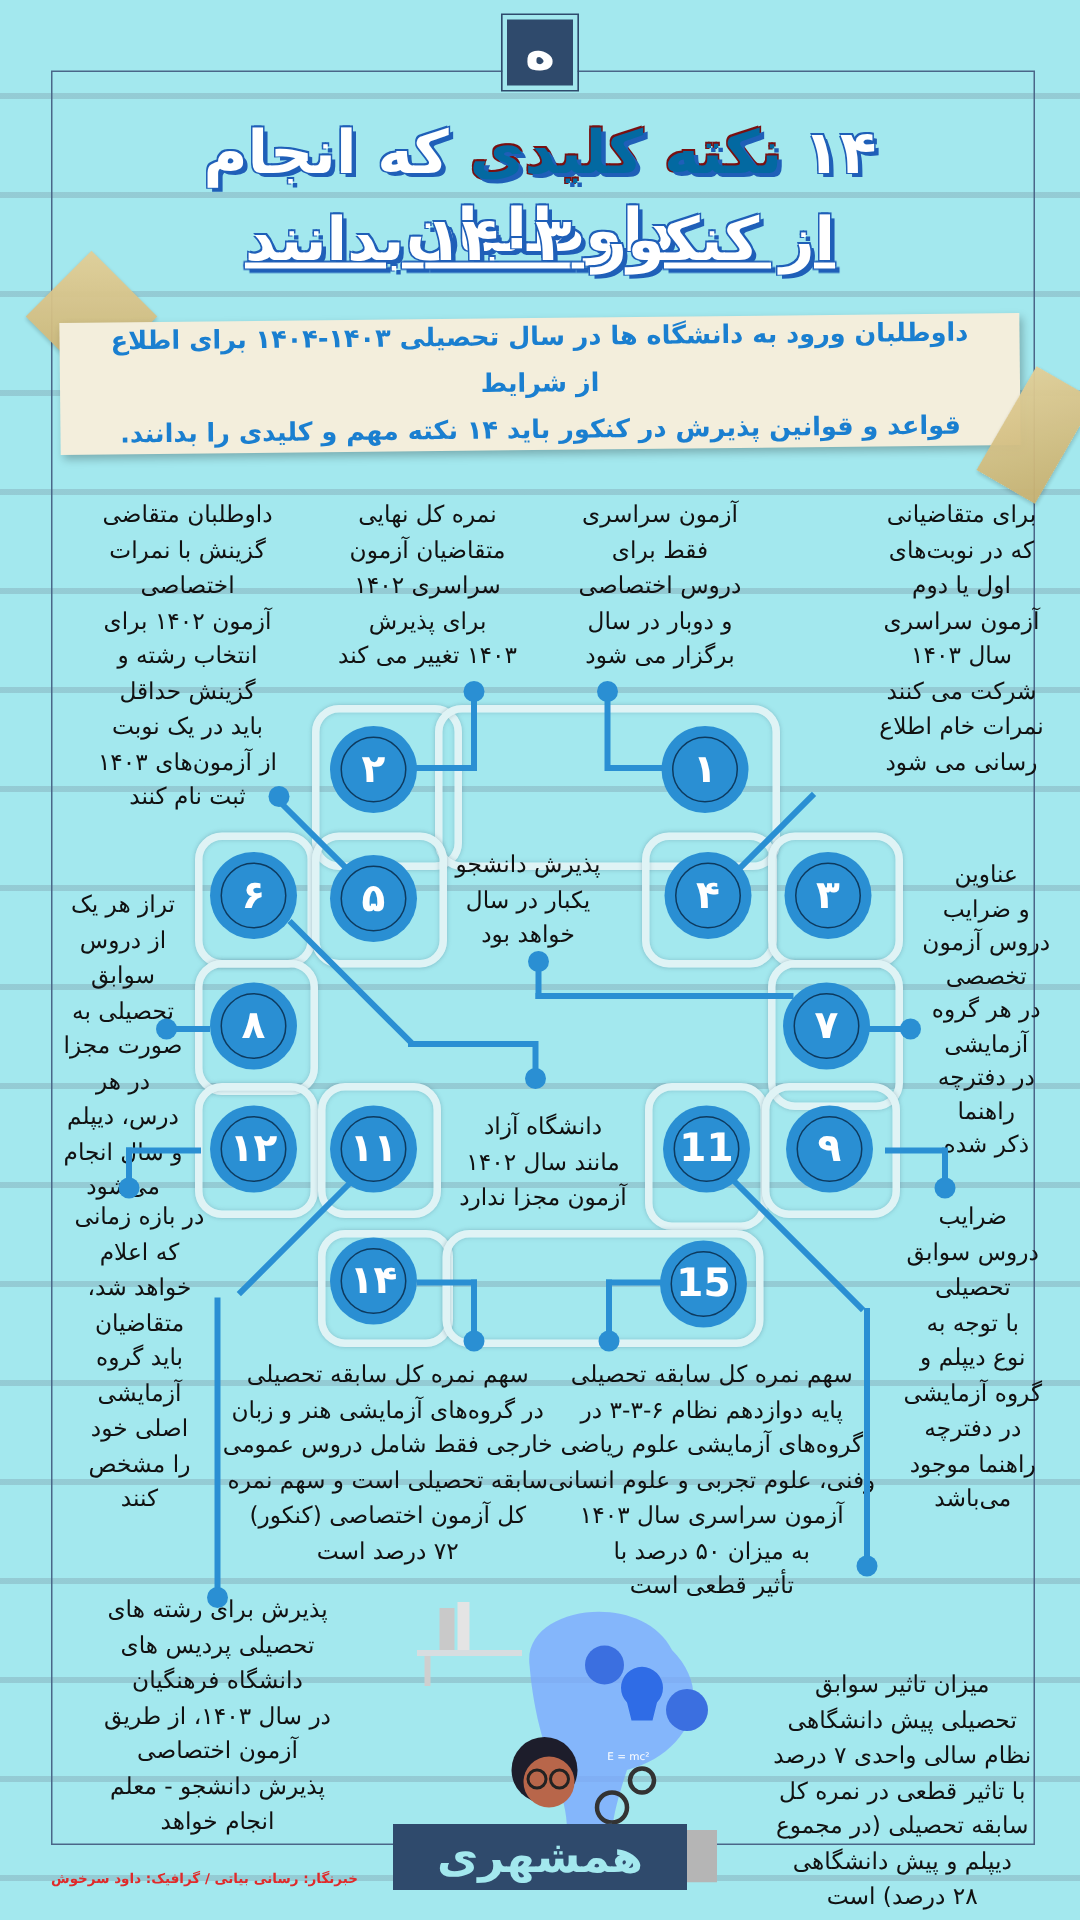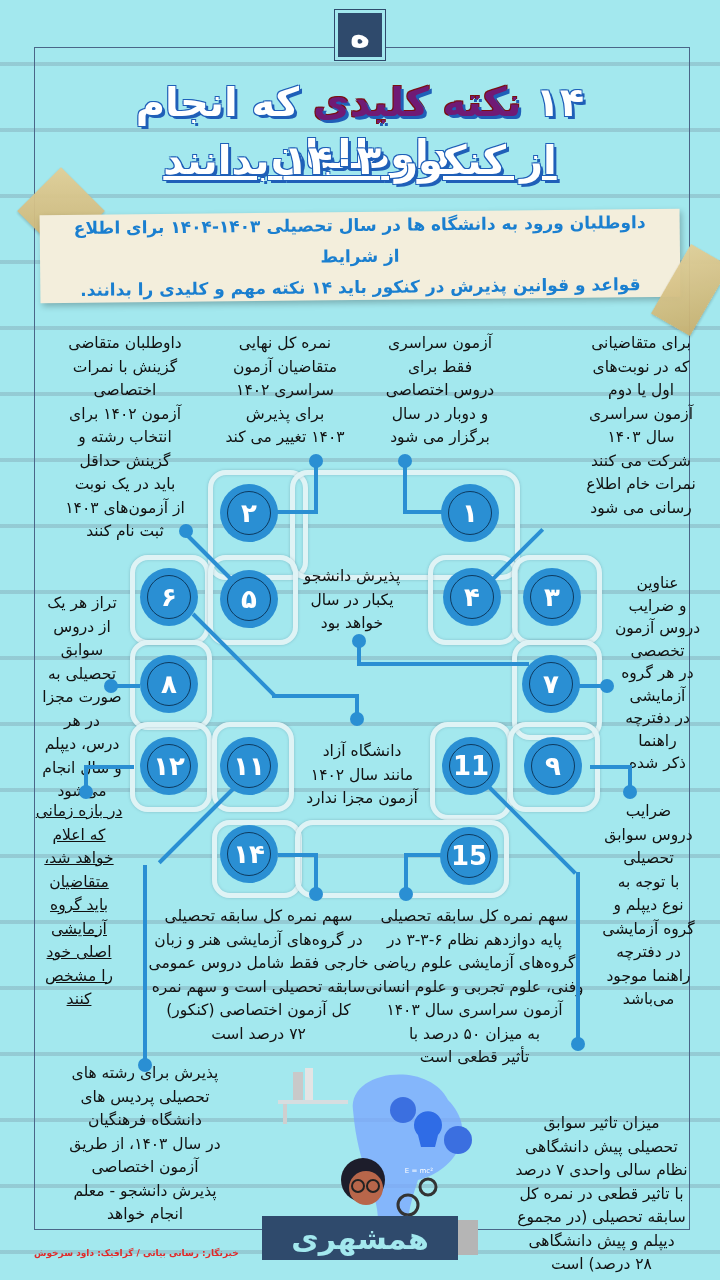--- a/index.html
+++ b/index.html
@@ -26,21 +26,21 @@
     background: #2f4a6c; border: 3px solid #a3e8ee; outline: 1.5px solid #2f4a6c;
     display: flex; align-items: center; justify-content: center;
     color: #fff; font-size: 34px; font-weight: bold; z-index: 3;
   }
   .title {
     position: absolute; left: 40px; right: 40px; text-align: center;
     font-family: "DejaVu Sans", sans-serif; font-weight: bold;
     color: #fff; font-size: 40px; line-height: 52px;
     text-shadow: 3px 3px 0 #1f5fb8, -1px -1px 0 #1f5fb8, 1px -1px 0 #1f5fb8, -1px 1px 0 #1f5fb8;
   }
-  .title .red { color: #701a75; text-shadow: 3px 3px 0 #1f5fb8, -1px -1px 0 #7a0f10, 1px -1px 0 #7a0f10, -1px 1px 0 #7a0f10; }
+  .title .red { color: #0369a1; text-shadow: 3px 3px 0 #1f5fb8, -1px -1px 0 #7a0f10, 1px -1px 0 #7a0f10, -1px 1px 0 #7a0f10; }
   .t1 { top: 76px; }
   .t2 { top: 134px; text-decoration: underline; }
   .note {
     position: absolute; left: 40px; top: 212px; width: 640px; height: 88px;
     background: #f3eedc; transform: rotate(-0.6deg);
     box-shadow: 2px 3px 6px rgba(0,0,0,0.25);
     display: flex; flex-direction: column; justify-content: center; align-items: center;
     color: #1a7fd0; font-weight: bold; font-size: 17px; line-height: 31px;
     padding: 0 30px; text-align: center;
   }
@@ -280,21 +280,21 @@
 سابقه تحصیلی (در مجموع
 دیپلم و پیش دانشگاهی
 ۲۸ درصد) است</div>
 <div class="txt" style="left:40px;top:1062px;width:210px;">پذیرش برای رشته های
 تحصیلی پردیس های
 دانشگاه فرهنگیان
 در سال ۱۴۰۳، از طریق
 آزمون اختصاصی
 پذیرش دانشجو - معلم
 انجام خواهد</div>
-<div class="txt" style="left:24px;top:800px;width:110px;text-decoration:underline;">در بازه زمانی
+<div class="txt" style="left:38px;top:800px;width:110px;">در بازه زمانی
 که اعلام
 خواهد شد،
 متقاضیان
 باید گروه
 آزمایشی
 اصلی خود
 را مشخص
 کنند</div>
 <div class="txt" style="left:362px;top:905px;width:225px;">سهم نمره کل سابقه تحصیلی
 پایه دوازدهم نظام ۶-۳-۳ در

